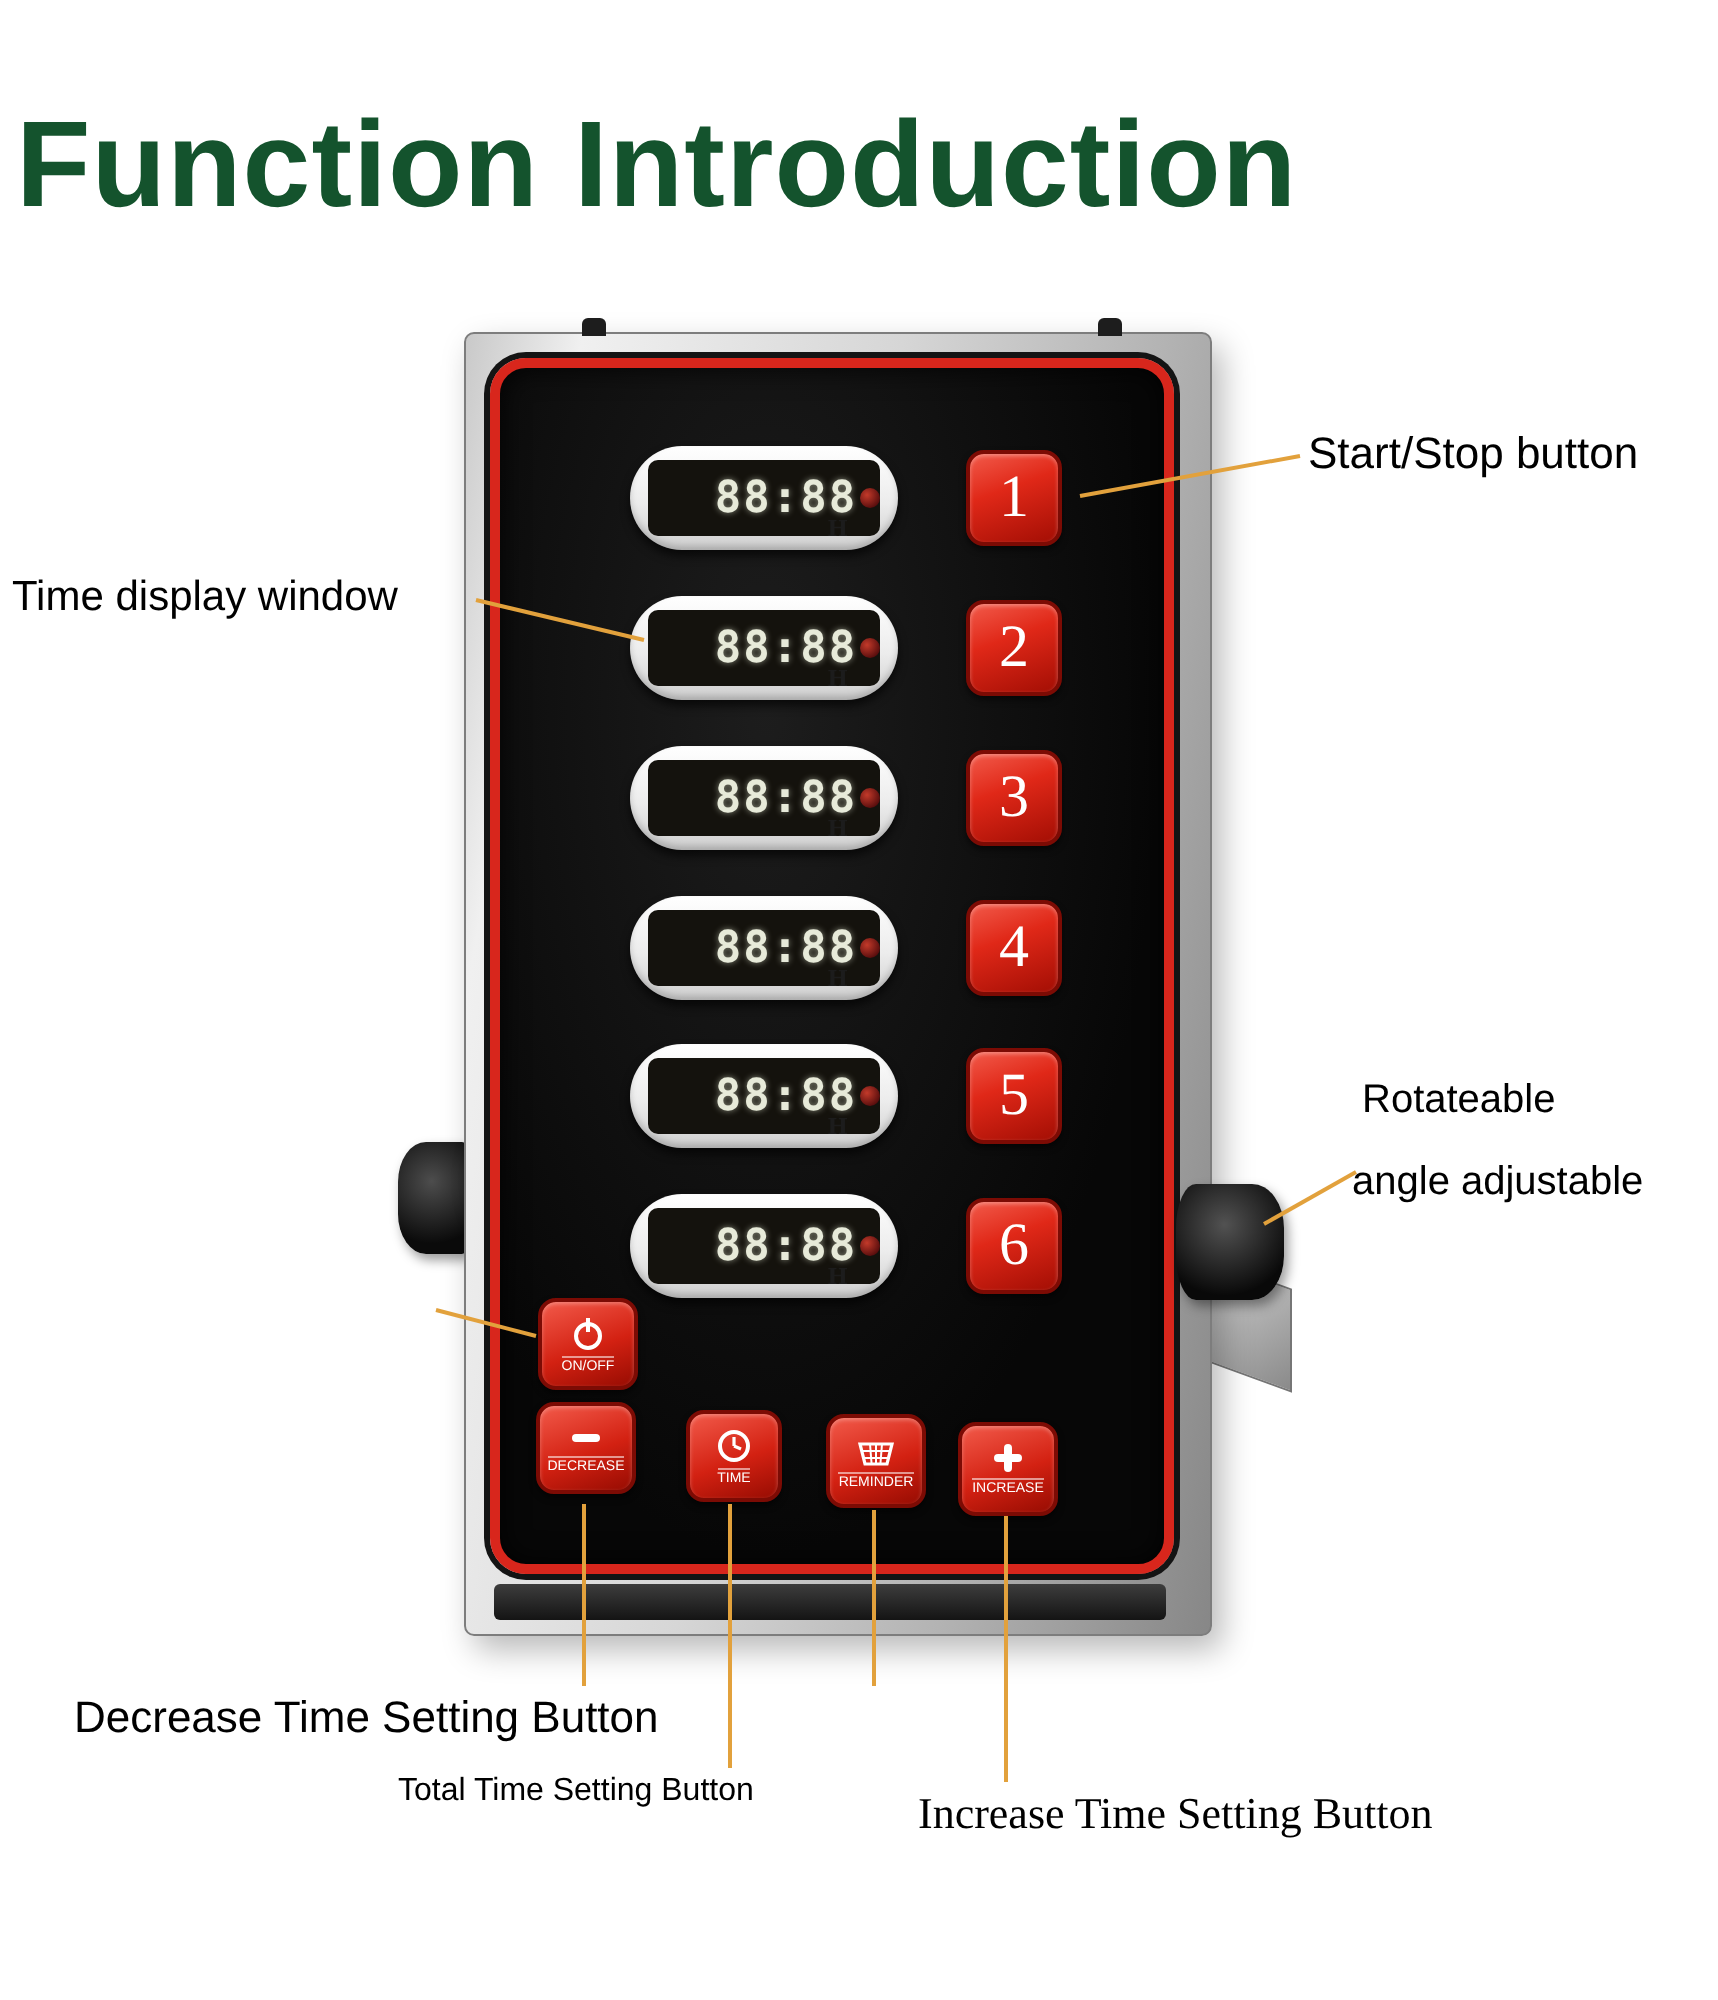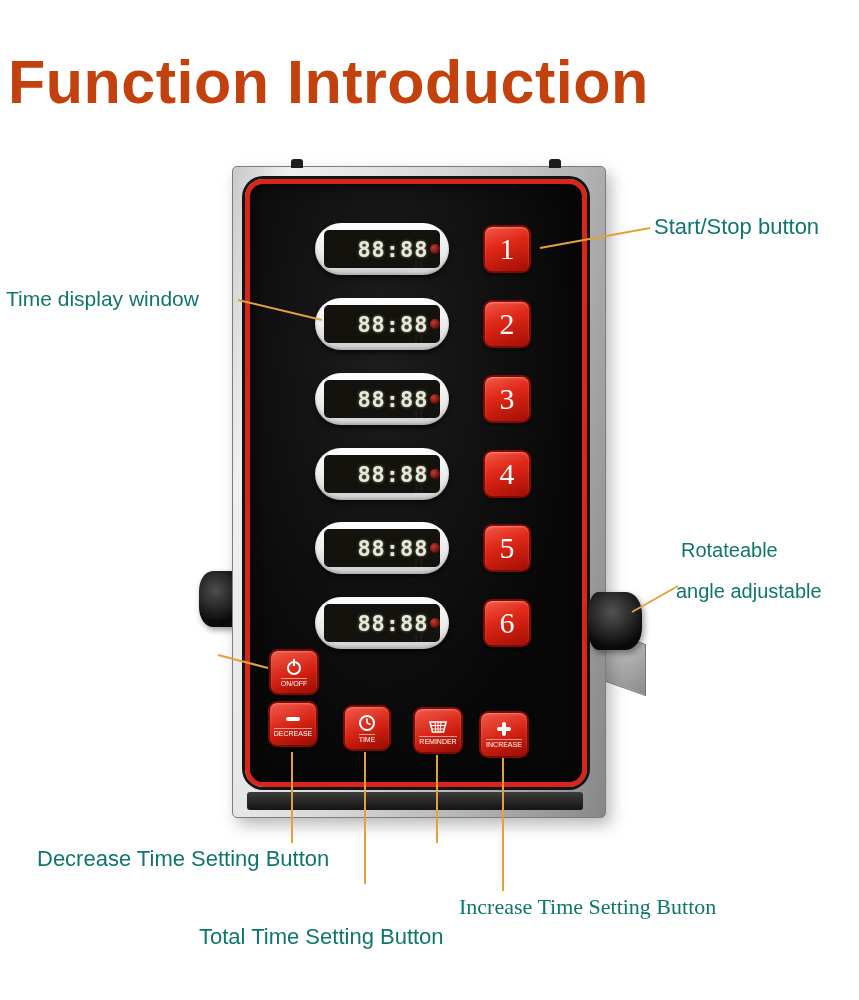--- a/index.html
+++ b/index.html
@@ -1,21 +1,21 @@
 <!DOCTYPE html>
 <html><head>
 <meta charset="utf-8">
 <style>
   html,body{margin:0;padding:0;background:#fff;}
   .canvas{position:relative;width:859px;height:1000px;background:#fff;overflow:hidden;
           font-family:"Liberation Sans",sans-serif;}
 
   
   .title{position:absolute;left:8px;top:52px;margin:0;font-size:61px;font-weight:800;
-         color:#c2410c;letter-spacing:0.5px;line-height:1;}
+         color:#14532d;letter-spacing:0.5px;line-height:1;}
 
   
   .leaders{position:absolute;left:0;top:0;width:859px;height:1000px;z-index:5;pointer-events:none;}
 
   
   .device{position:absolute;left:232px;top:166px;width:372px;height:650px;z-index:2;
           background:linear-gradient(100deg,#c9c9c9 0%,#f0f0f0 12%,#d6d6d6 45%,#b3b3b3 72%,#878787 100%);
           border:1px solid #7d7d7d;border-radius:5px;
           box-shadow:5px 7px 16px rgba(0,0,0,0.28);}
   .screw{position:absolute;top:-8px;width:12px;height:9px;background:#1d1d1d;border-radius:3px 3px 0 0;}
@@ -68,28 +68,28 @@
              background:radial-gradient(circle at 42% 35%,#4d4d4d,#0b0b0b 72%);
              box-shadow:2px 3px 6px rgba(0,0,0,.4);}
   .knob-right{left:588px;top:592px;width:54px;height:58px;border-radius:10px 16px 16px 10px/22px;
               background:radial-gradient(circle at 45% 35%,#525252,#090909 74%);
               box-shadow:2px 3px 6px rgba(0,0,0,.4);z-index:3;}
   .bracket{position:absolute;left:600px;top:636px;width:44px;height:50px;z-index:1;
            background:linear-gradient(135deg,#d4d4d4,#8a8a8a);border:1px solid #767676;
            transform:skewY(20deg);}
 
   
-  .ann{position:absolute;color:#0f766e;white-space:nowrap;z-index:6;font-size:21px;}
+  .ann{position:absolute;color:#000000;white-space:nowrap;z-index:6;font-size:21px;}
   .ann-startstop{left:654px;top:214px;font-size:22px;}
   .ann-timedisplay{left:6px;top:287px;font-size:21px;}
   .ann-rot1{left:681px;top:539px;font-size:20px;}
   .ann-rot2{left:676px;top:580px;font-size:20px;}
   .ann-mainpower{left:4px;top:641px;font-size:22px;}
   .ann-decrease{left:37px;top:846px;font-size:22px;}
-  .ann-total{left:199px;top:887px;font-size:22px;margin-top:37px;}
+  .ann-total{left:199px;top:887px;font-size:16px;}
   .ann-stage{left:376px;top:846px;font-size:20px;}
   .ann-increase{left:459px;top:894px;font-size:22px;font-family:Liberation Serif, serif;}
 </style>
 </head>
 <body>
 
 <div class="canvas">
 
   <h1 class="title">Function Introduction</h1>
 

